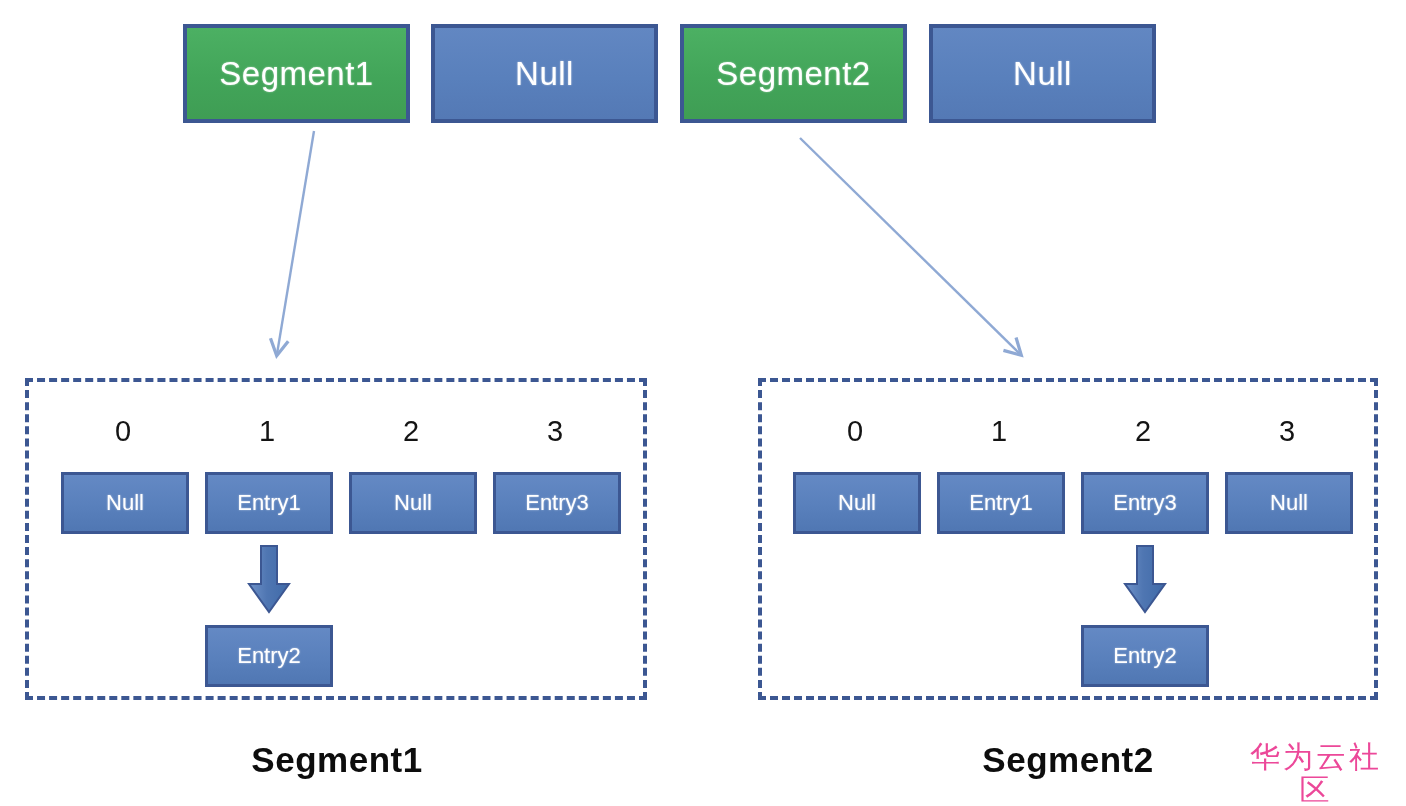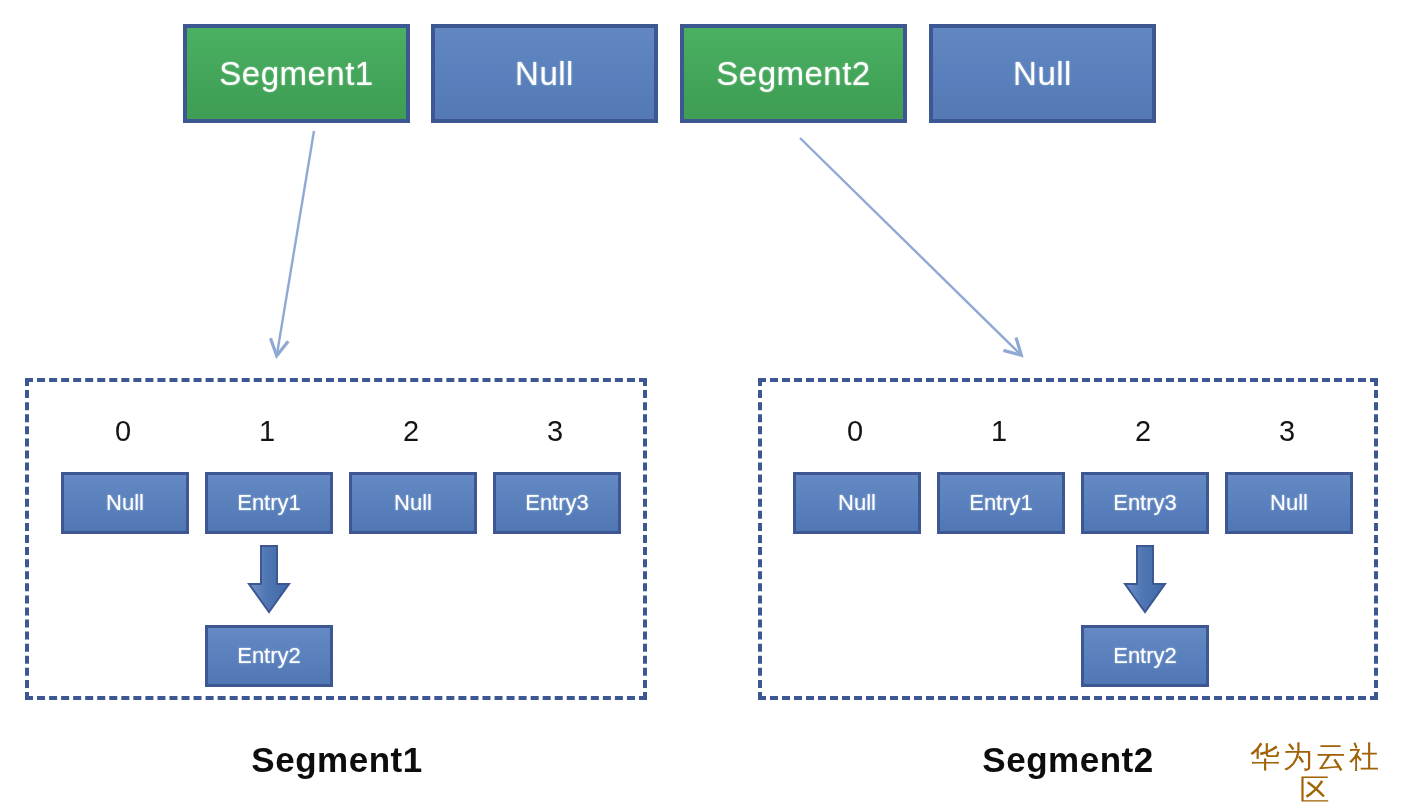--- a/index.html
+++ b/index.html
@@ -99,21 +99,21 @@
   
   .watermark {
     position: absolute;
     text-align: center;
     color: #b7b7b7;
     user-select: none;
   }
   .watermark .wm-cn {
     font-size: 30px;
     letter-spacing: 3px;
-    color: #a16207;
+    color: #ec4899;
     line-height: 1.1;
   }
 </style>
 </head>
 <body>
 
 <div id="canvas">
 
   <div>
     <div class="top-cell green" style="left:183px; top:24px; width:227px; height:99px;">

